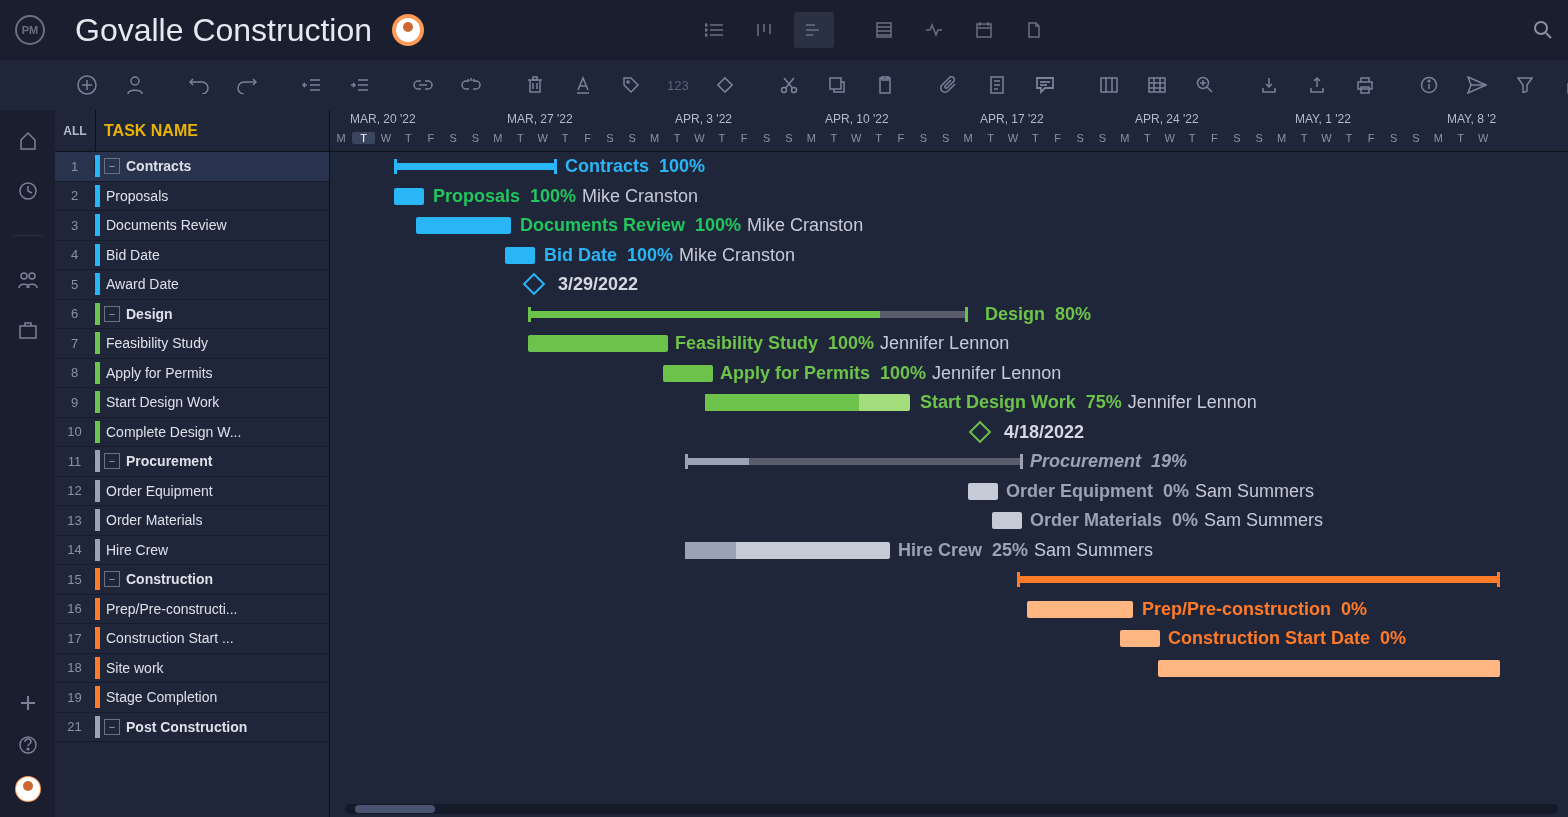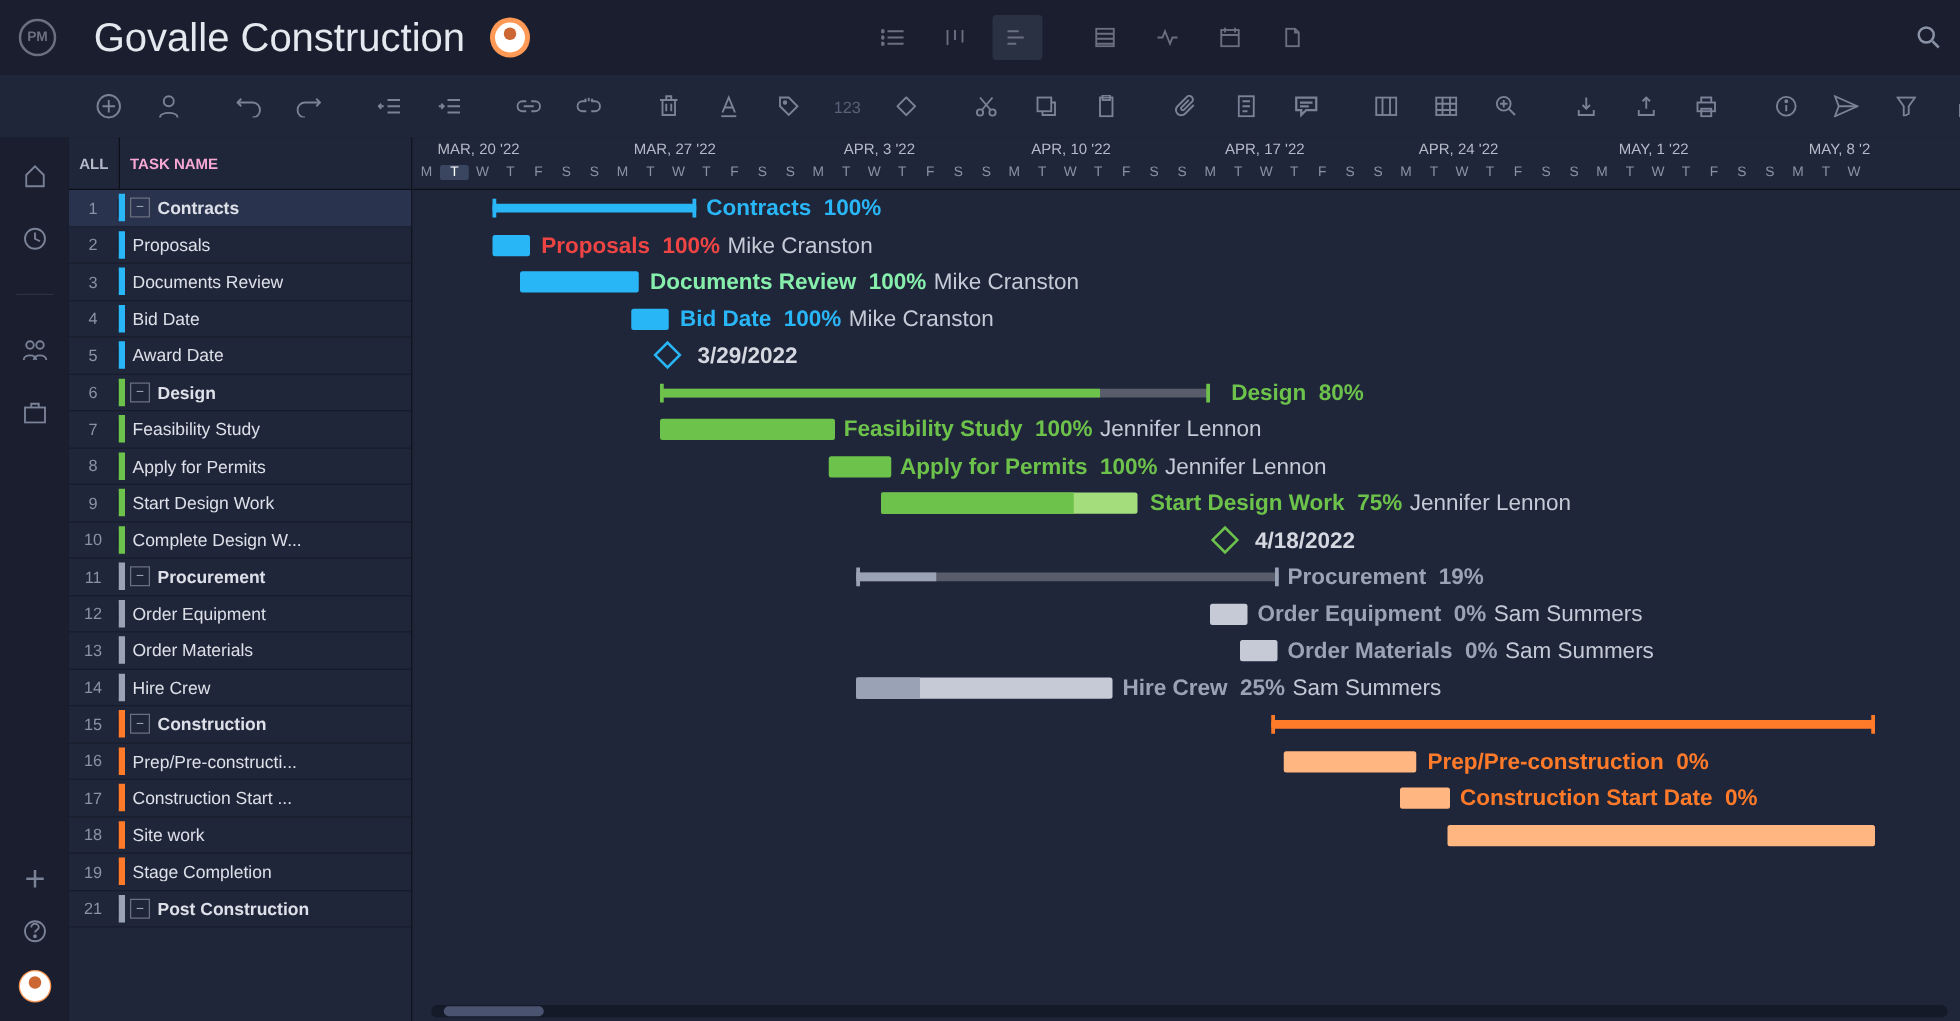--- a/index.html
+++ b/index.html
@@ -25,21 +25,21 @@
 
 .main { display: flex; height: calc(100% - 110px); }
 .sidebar { width: 55px; background: #1a1e2e; display: flex; flex-direction: column; align-items: center; padding-top: 20px; gap: 28px; }
 .sb-icon { color: #7a8298; cursor: pointer; width: 22px; height: 22px; display: flex; align-items: center; justify-content: center; }
 .sb-bottom { margin-top: auto; margin-bottom: 15px; display: flex; flex-direction: column; align-items: center; gap: 20px; }
 .body { display: flex; flex: 1; overflow: hidden; }
 
 .tasklist { width: 275px; background: #20263a; border-right: 1px solid #0d1018; }
 .th { display: flex; height: 42px; align-items: center; border-bottom: 1px solid #0d1018; }
 .th-all { width: 40px; text-align: center; font-size: 12px; font-weight: bold; color: #b5bac8; }
-.th-name { padding-left: 8px; font-size: 12px; font-weight: bold; color: #f9a8d4; }
+.th-name { padding-left: 8px; font-size: 16px; font-weight: bold; color: #eab308; }
 .row { display: flex; height: 29.5px; align-items: center; border-bottom: 1px solid #171c2c; }
 .row:hover, .row.selected { background: #2a334d; }
 .row-num { width: 40px; text-align: center; font-size: 13px; color: #8a92a5; border-right: 1px solid #171c2c; }
 .row-color { width: 5px; height: 22px; }
 .row-toggle { width: 16px; height: 16px; border: 1px solid #6a7080; margin-left: 4px; display: inline-flex; align-items: center; justify-content: center; font-size: 11px; color: #a5aab8; cursor: pointer; }
 .row-name { font-size: 14px; color: #dde0e8; padding-left: 6px; white-space: nowrap; overflow: hidden; text-overflow: ellipsis; flex: 1; }
 .row-name.bold { font-weight: bold; }
 .row-name.child { }
 
 .gantt { flex: 1; background: #20263a; position: relative; overflow: hidden; }
@@ -615,28 +615,28 @@
               <div style="position: absolute; left: 0px; top: -4px; width: 3px; height: 15px; background: rgb(41, 182, 246);"></div>
               <div style="position: absolute; right: 0px; top: -4px; width: 3px; height: 15px; background: rgb(41, 182, 246);"></div>
             </div>
             <div class="bar-label" style="left: 235px;">
               <span class="bar-name" style="color:#29b6f6">Contracts&nbsp;&nbsp;100%</span>
             </div>
           </div>
           <div class="bar-row" id="br1">
             <div class="bar" style="left: 64px; width: 30px; background: rgb(41, 182, 246);"></div>
             <div class="bar-label" style="left: 103px;">
-              <span class="bar-name" style="color:#ef4444">Proposals&nbsp;&nbsp;100%</span>
+              <span class="bar-name" style="color:#22c55e">Proposals&nbsp;&nbsp;100%</span>
               <span class="bar-assignee">Mike Cranston</span>
             </div>
           </div>
           <div class="bar-row" id="br2">
             <div class="bar" style="left: 86px; width: 95px; background: rgb(41, 182, 246);"></div>
             <div class="bar-label" style="left: 190px;">
-              <span class="bar-name" style="color:#86efac">Documents Review&nbsp;&nbsp;100%</span>
+              <span class="bar-name" style="color:#22c55e">Documents Review&nbsp;&nbsp;100%</span>
               <span class="bar-assignee">Mike Cranston</span>
             </div>
           </div>
           <div class="bar-row" id="br3">
             <div class="bar" style="left: 175px; width: 30px; background: rgb(41, 182, 246);"></div>
             <div class="bar-label" style="left: 214px;">
               <span class="bar-name" style="color:#29b6f6">Bid Date&nbsp;&nbsp;100%</span>
               <span class="bar-assignee">Mike Cranston</span>
             </div>
           </div>
@@ -684,21 +684,21 @@
             <div class="bar-label" style="left: 674px;">
               <span class="bar-name" style="color:#d5d8e0">4/18/2022</span>
             </div>
           </div>
           <div class="bar-row" id="br10">
             <div class="bar summary" style="left: 355px; width: 338px; background: rgba(255, 255, 255, 0.25);">
               <div class="bar-progress" style="width: 19%; background: rgb(154, 163, 181);"></div>
               <div style="position: absolute; left: 0px; top: -4px; width: 3px; height: 15px; background: rgb(154, 163, 181);"></div>
               <div style="position: absolute; right: 0px; top: -4px; width: 3px; height: 15px; background: rgb(154, 163, 181);"></div>
             </div>
-            <div class="bar-label" style="left: 700px;">
+            <div class="bar-label" style="left: 700px; font-style: italic;">
               <span class="bar-name" style="color:#9aa3b5">Procurement&nbsp;&nbsp;19%</span>
             </div>
           </div>
           <div class="bar-row" id="br11">
             <div class="bar" style="left: 638px; width: 30px; background: rgb(197, 202, 214);"></div>
             <div class="bar-label" style="left: 676px;">
               <span class="bar-name" style="color:#9aa3b5">Order Equipment&nbsp;&nbsp;0%</span>
               <span class="bar-assignee">Sam Summers</span>
             </div>
           </div>

